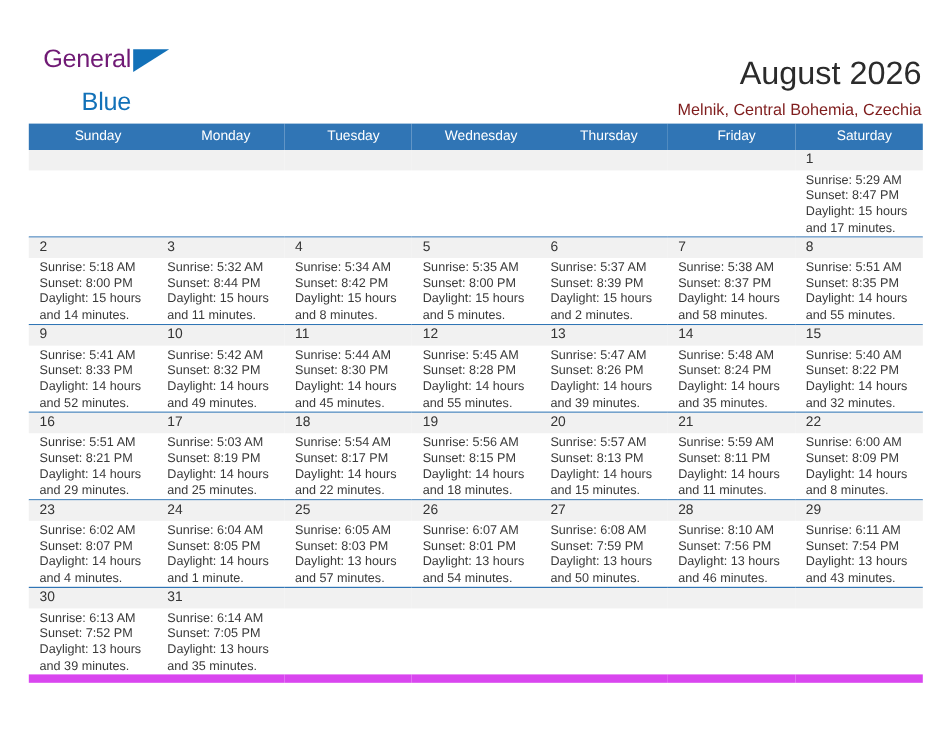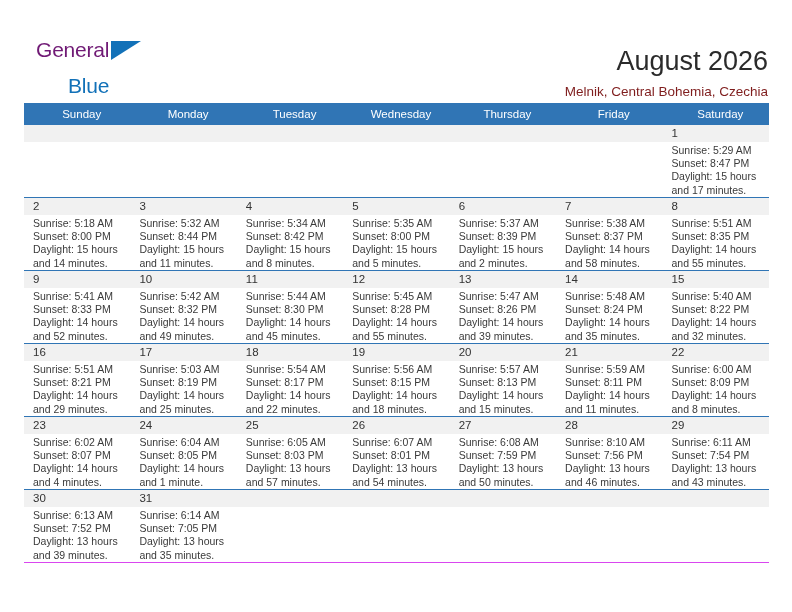--- a/index.html
+++ b/index.html
@@ -111,21 +111,21 @@
     padding: 0;
     border-top: 1px solid #3075b5;
     border-bottom: none;
     background: #ffffff;
     height: 72px;
   }
   .cal tbody tr:first-child td {
     border-top: none;
   }
   .cal tbody tr:last-child td {
-    border-bottom: 1px solid #d946ef;
+    border-bottom: 7px solid #d946ef;
   }
 
   .cell {
     position: relative;
     height: 72px;
     box-sizing: border-box;
   }
   .daynum {
     background: #f1f1f1;
     font-size: 11.5px;

